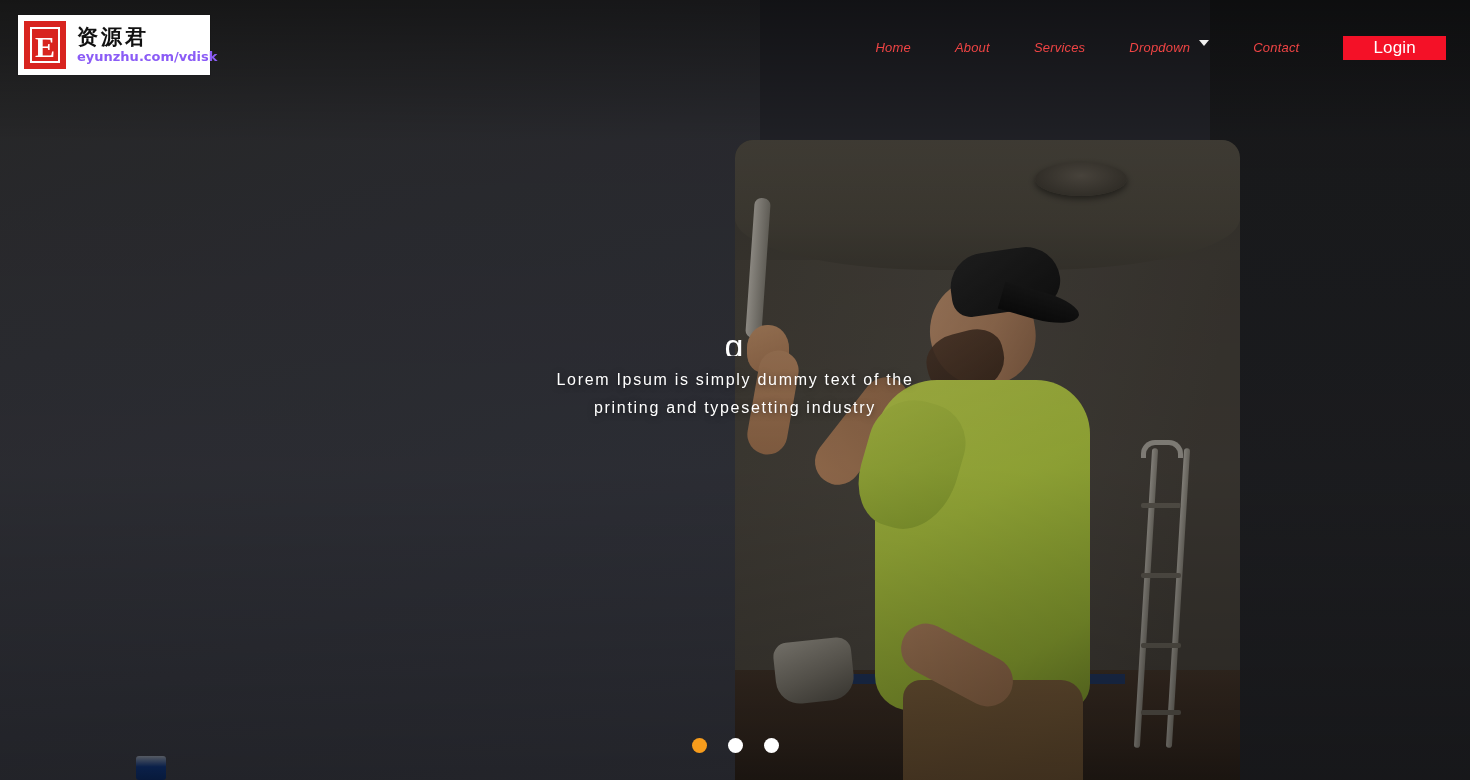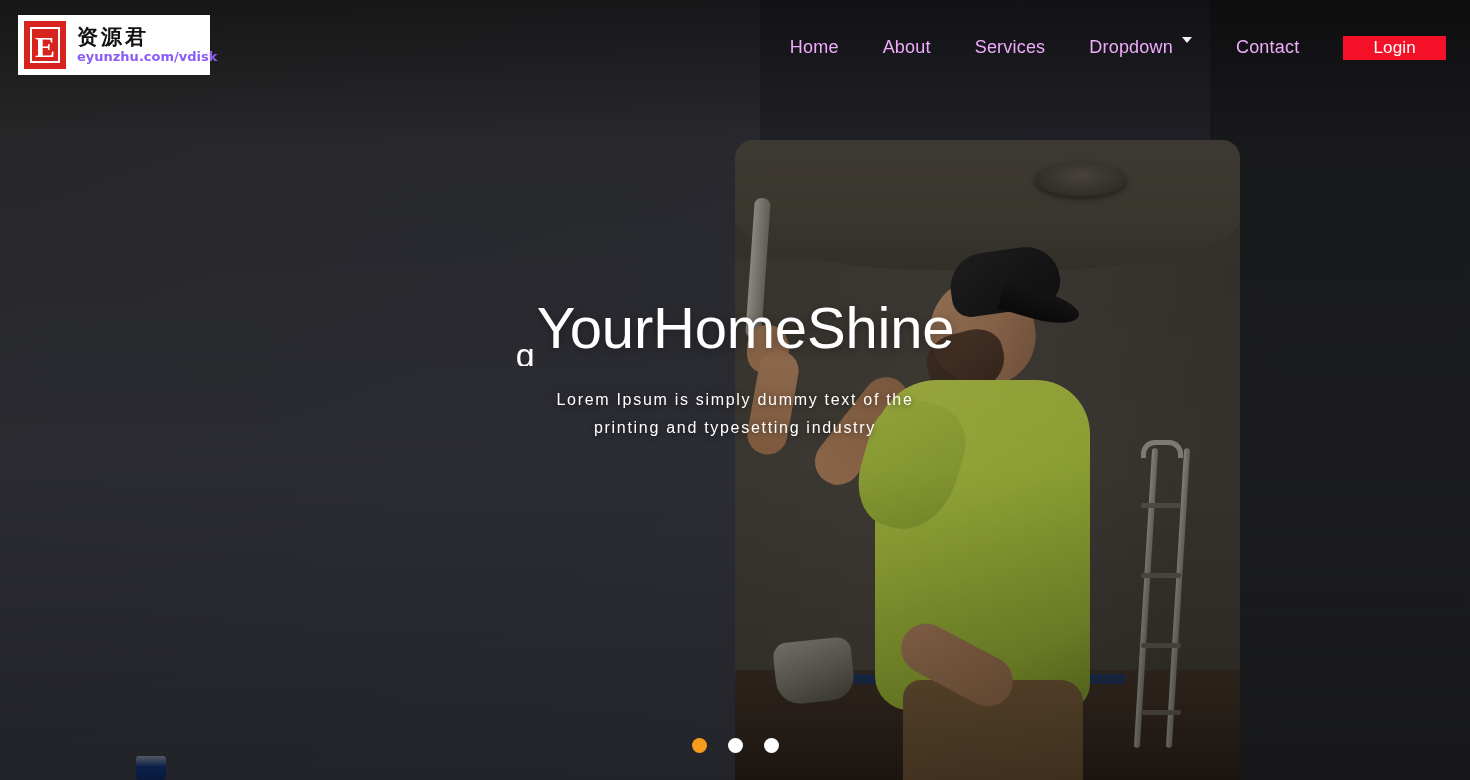--- a/index.html
+++ b/index.html
@@ -183,26 +183,27 @@
     letter-spacing:.2px;
     line-height:1;
     white-space:nowrap;
     margin-top:-2px;
   }
   .nav-links {
     margin-left:auto;
     display:flex; align-items:center; gap:0;
   }
   .nav-link {
-    color:#f0abfc;
-    font-size:18px;
+    color:#ef4444;
+    font-size:13px;
     padding:10px 22px;
     text-decoration:none;
     white-space:nowrap;
     letter-spacing:.2px;
+    font-style:italic;
   }
   .nav-link.dropdown-toggle { display:inline-flex; align-items:flex-start; gap:9px; }
   .caret {
     width:0; height:0;
     border-left:5px solid transparent;
     border-right:5px solid transparent;
     border-top:6px solid #f2f2f2;
     display:inline-block;
   }
   .login-btn {
@@ -380,21 +381,20 @@
         <span class="caret"></span>
       </a>
       <a class="nav-link" href="#">Contact</a>
       <button class="login-btn">Login</button>
     </div>
   </nav>
 
   <div class="hero-copy">
     <div class="hero-title-row">
       <span class="hero-pre">g</span>
-      <h1 class="hero-title">YourHomeShine</h1>
     </div>
     <p class="hero-sub">Lorem Ipsum is simply dummy text of the printing and typesetting industry</p>
   </div>
 
   <div class="carousel-dots">
     <button class="dot active"></button>
     <button class="dot"></button>
     <button class="dot"></button>
   </div>
 

